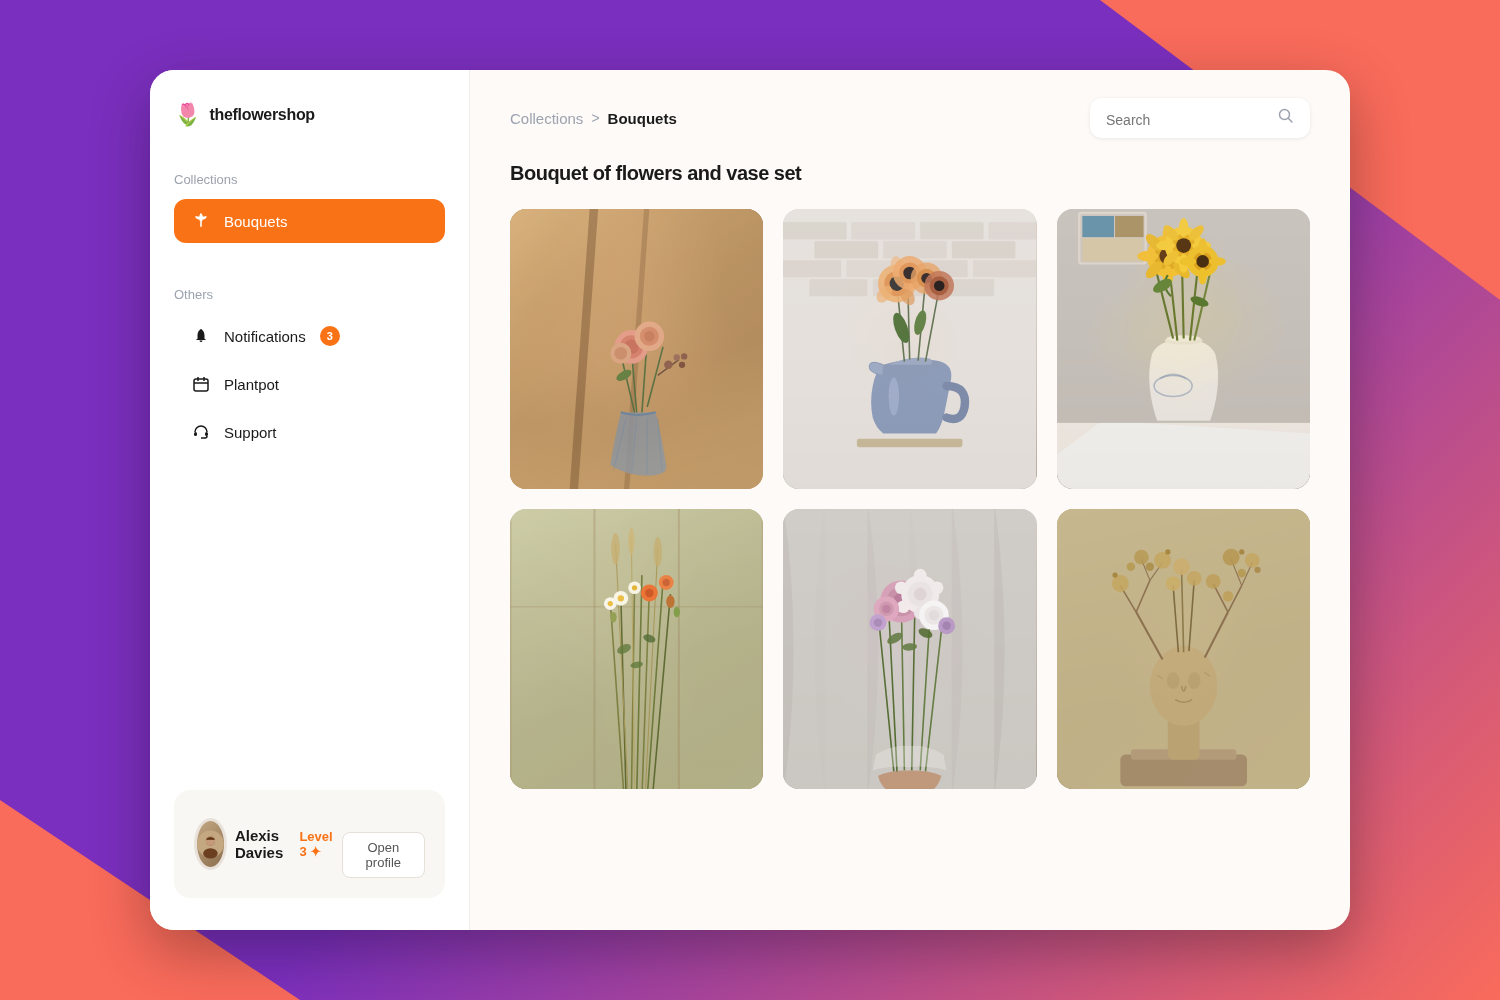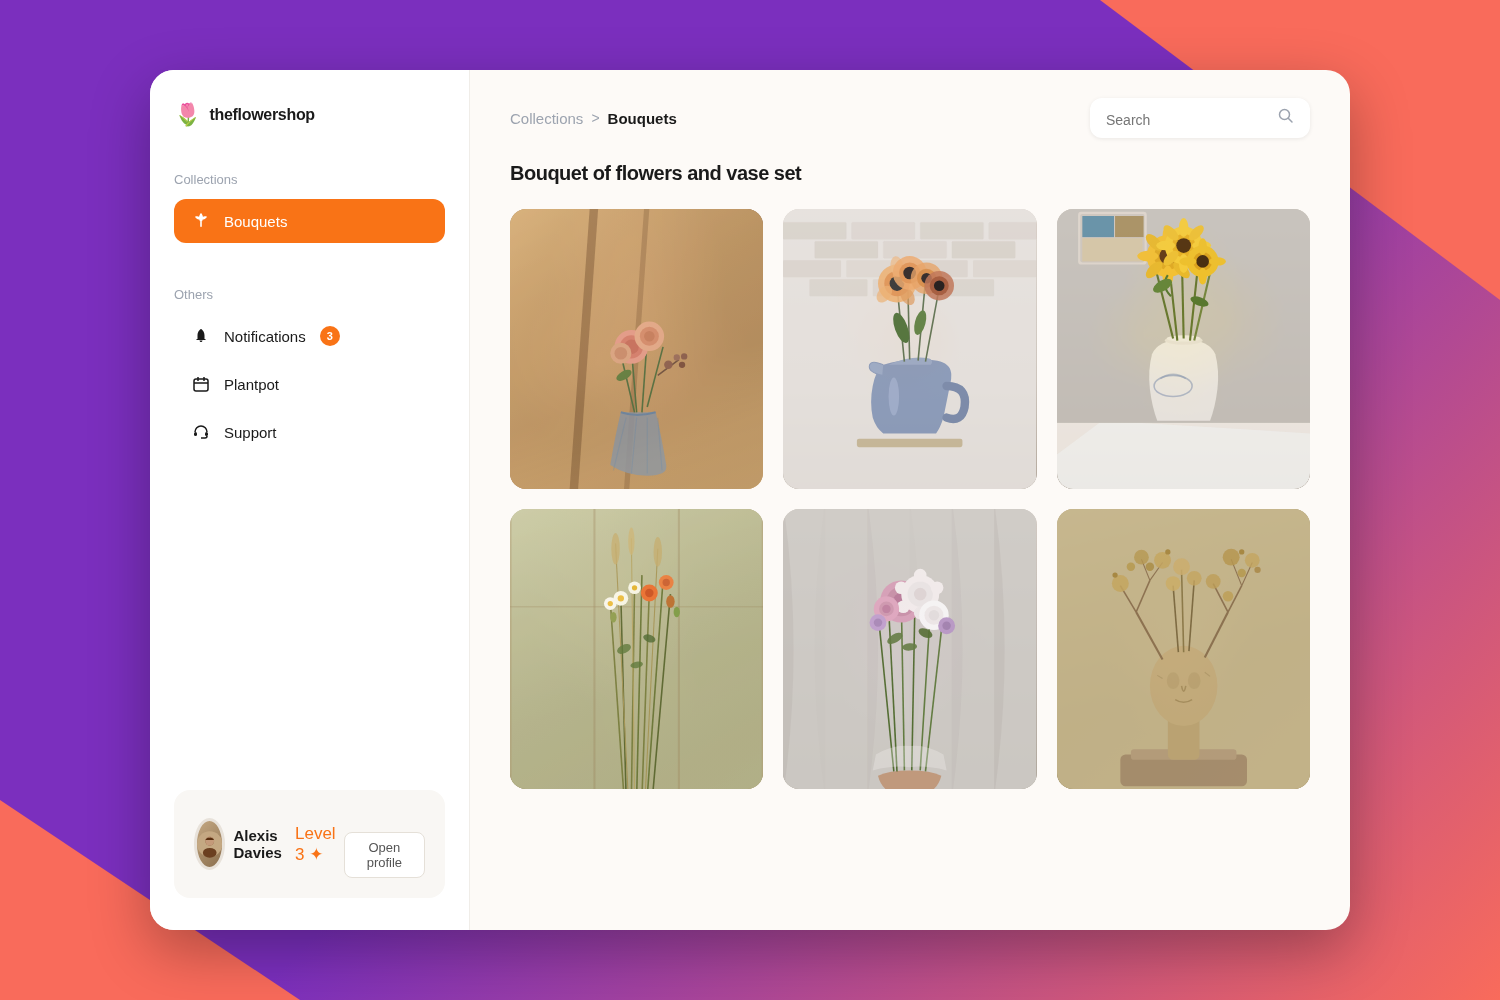--- a/index.html
+++ b/index.html
@@ -152,23 +152,23 @@
       border: 3px solid #E8E2DA;
     }
 
     .profile-name {
       font-size: 15px;
       font-weight: 700;
       color: #1a1a1a;
     }
 
     .profile-level {
-      font-size: 17px;
+      font-size: 13px;
       color: #F97316;
-      font-weight: 400;
+      font-weight: 700;
     }
 
     .profile-btn {
       margin-top: 22px;
       padding: 7px 20px;
       background: white;
       border: 1px solid #E5E0D8;
       border-radius: 8px;
       font-size: 13px;
       color: #555;

